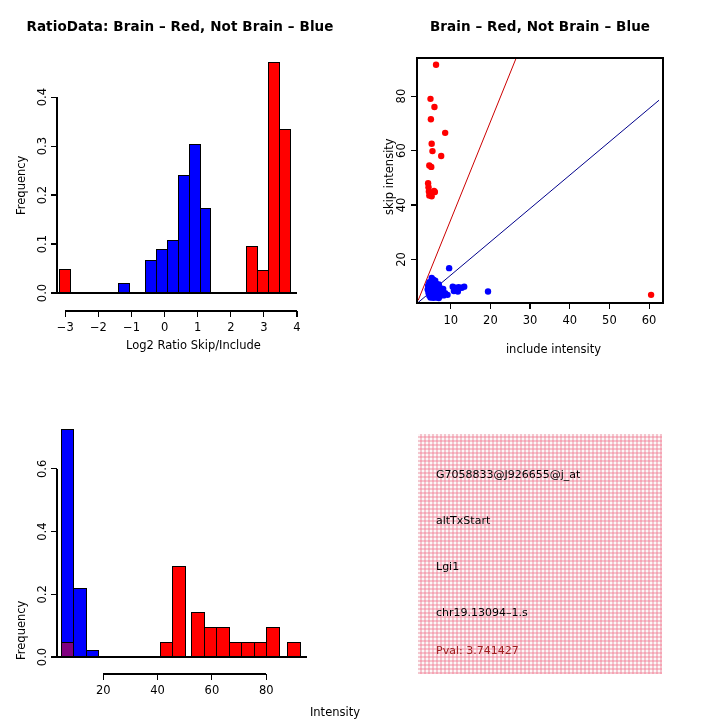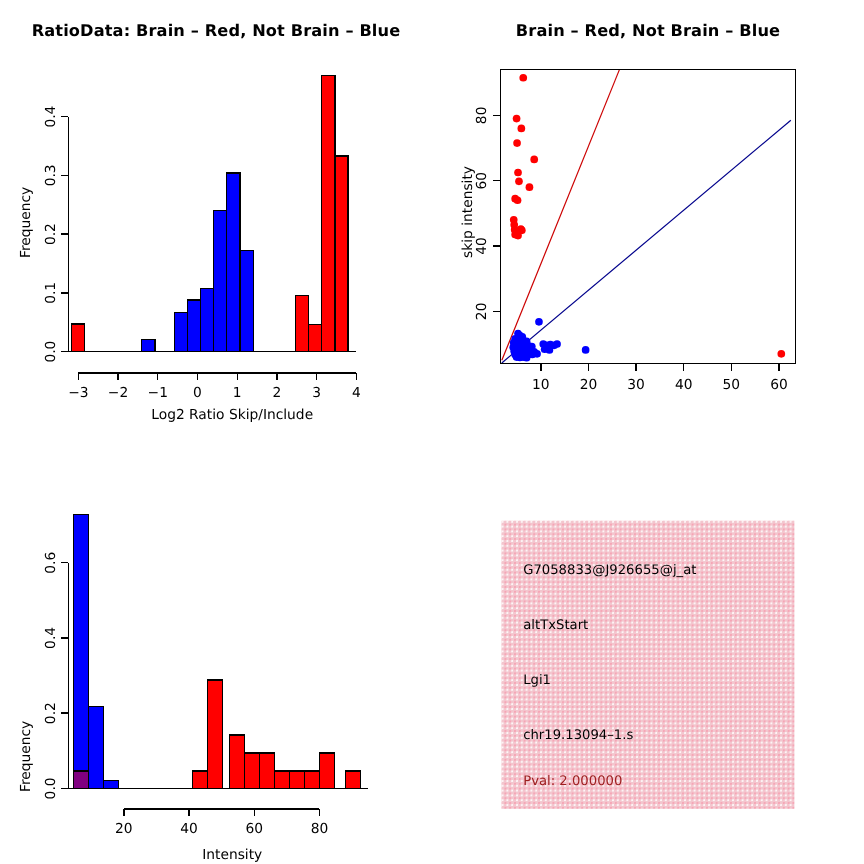--- a/index.html
+++ b/index.html
@@ -210,20 +210,21 @@
       <text x="289.11290322580646" y="324" text-anchor="middle" class="tickfont">60</text>
       <line x1="57" y1="259.44444444444446" x2="51" y2="259.44444444444446" stroke="#000" stroke-width="1.2" shape-rendering="crispEdges"></line>
       <text x="45" y="259.44444444444446" text-anchor="middle" class="tickfont" transform="rotate(-90 45 259.44444444444446)">20</text>
       <line x1="57" y1="205" x2="51" y2="205" stroke="#000" stroke-width="1.2" shape-rendering="crispEdges"></line>
       <text x="45" y="205" text-anchor="middle" class="tickfont" transform="rotate(-90 45 205)">40</text>
       <line x1="57" y1="150.55555555555554" x2="51" y2="150.55555555555554" stroke="#000" stroke-width="1.2" shape-rendering="crispEdges"></line>
       <text x="45" y="150.55555555555554" text-anchor="middle" class="tickfont" transform="rotate(-90 45 150.55555555555554)">60</text>
       <line x1="57" y1="96.11111111111111" x2="51" y2="96.11111111111111" stroke="#000" stroke-width="1.2" shape-rendering="crispEdges"></line>
       <text x="45" y="96.11111111111111" text-anchor="middle" class="tickfont" transform="rotate(-90 45 96.11111111111111)">80</text>
     </svg>
+  <div class="axis-label" id="scatter-xlab" style="left:0;right:0;top:342px;">include intensity</div>
   <div class="ylab" id="scatter-ylab" style="left:22px;top:215px;">skip intensity</div>
 </div>
 
 <div class="panel" id="panel-gene">
   <svg id="svg-gene" width="360" height="360">
       <rect x="61.07608695652174" y="69.07567567567568" width="12.499999999999993" height="227.92432432432432" fill="#0000ff" stroke="#000" stroke-width="1" shape-rendering="crispEdges"></rect>
       <rect x="61.07608695652174" y="282.5783783783784" width="12.499999999999993" height="14.421621621621625" fill="#800080" stroke="#000" stroke-width="1" shape-rendering="crispEdges"></rect>
       <rect x="73.57608695652173" y="228.65405405405406" width="12.5" height="68.34594594594594" fill="#0000ff" stroke="#000" stroke-width="1" shape-rendering="crispEdges"></rect>
       <rect x="86.07608695652173" y="290.41621621621624" width="12.500000000000014" height="6.583783783783758" fill="#0000ff" stroke="#000" stroke-width="1" shape-rendering="crispEdges"></rect>
       <rect x="160.26086956521738" y="282.5783783783784" width="12.5" height="14.421621621621625" fill="#ff0000" stroke="#000" stroke-width="1" shape-rendering="crispEdges"></rect>
@@ -249,25 +250,25 @@
       <line x1="103.19565217391303" y1="314" x2="266.2391304347826" y2="314" stroke="#000" stroke-width="1.2" shape-rendering="crispEdges"></line>
       <line x1="103.19565217391303" y1="314" x2="103.19565217391303" y2="320" stroke="#000" stroke-width="1.2" shape-rendering="crispEdges"></line>
       <text x="103.19565217391303" y="334" text-anchor="middle" class="tickfont">20</text>
       <line x1="157.54347826086956" y1="314" x2="157.54347826086956" y2="320" stroke="#000" stroke-width="1.2" shape-rendering="crispEdges"></line>
       <text x="157.54347826086956" y="334" text-anchor="middle" class="tickfont">40</text>
       <line x1="211.8913043478261" y1="314" x2="211.8913043478261" y2="320" stroke="#000" stroke-width="1.2" shape-rendering="crispEdges"></line>
       <text x="211.8913043478261" y="334" text-anchor="middle" class="tickfont">60</text>
       <line x1="266.2391304347826" y1="314" x2="266.2391304347826" y2="320" stroke="#000" stroke-width="1.2" shape-rendering="crispEdges"></line>
       <text x="266.2391304347826" y="334" text-anchor="middle" class="tickfont">80</text>
     </svg>
-  <div class="axis-label" id="gene-xlab" style="left:0;right:0;top:345px;">Intensity</div>
+  <div class="axis-label" id="gene-xlab" style="left:0;right:0;top:345px;text-align:right;">Intensity</div>
   <div class="ylab" id="gene-ylab" style="left:14px;top:300px;">Frequency</div>
 </div>
 
 <div class="panel" id="panel-info">
   <div id="info-box">
     <div class="info-line" style="top:34px;">G7058833@J926655@j_at</div>
     <div class="info-line" style="top:80px;">altTxStart</div>
     <div class="info-line" style="top:126px;">Lgi1</div>
     <div class="info-line" style="top:172px;">chr19.13094–1.s</div>
-    <div class="info-line pval" style="top:210px;">Pval: 2.000000</div>
+    <div class="info-line pval" style="top:210px;">Pval: 3.741427</div>
   </div>
 </div>
 
 </body></html>

